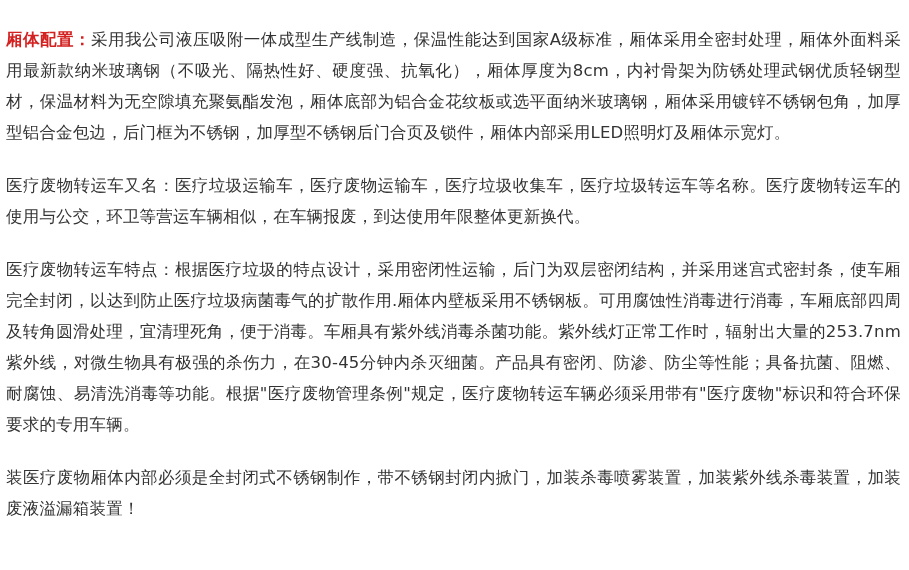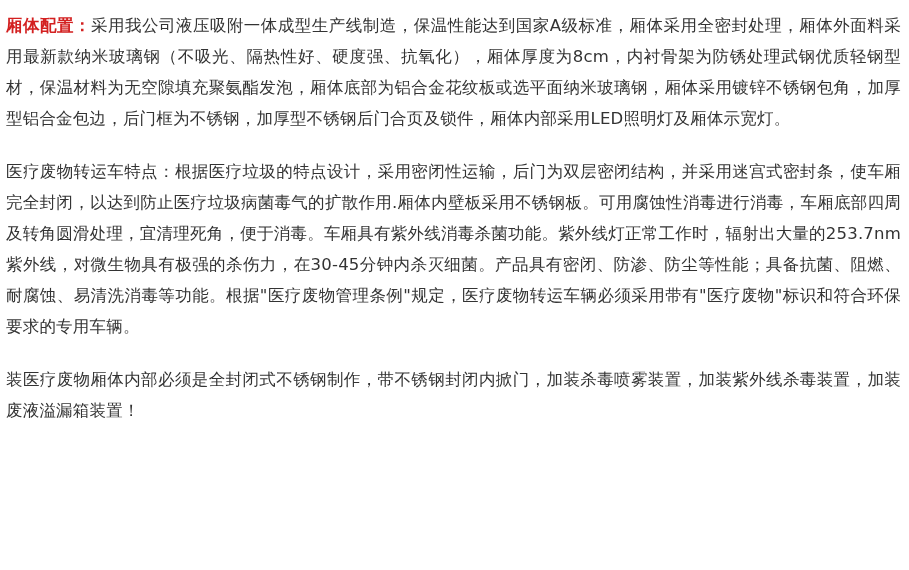--- a/index.html
+++ b/index.html
@@ -8,21 +8,21 @@
   }
   body {
     width: 909px;
     height: 570px;
     background: #ffffff;
     font-family: "DejaVu Sans", "Liberation Sans", sans-serif;
     color: #333333;
     overflow: hidden;
   }
   .doc {
-    padding: 10px 8px 0 6px;
+    padding: 24px 8px 0 6px;
     box-sizing: border-box;
     width: 909px;
   }
   p.para {
     margin: 0 0 22px 0;
     font-size: 16.5px;
     line-height: 31px;
     text-align: justify;
     text-justify: inter-ideograph;
     letter-spacing: 0.2px;
@@ -38,20 +38,23 @@
 </style>
 </head>
 <body>
 
 <div class="doc">
 
   <p class="para">
     <span class="lead-label">厢体配置：</span><span>采用我公司液压吸附一体成型生产线制造，保温性能达到国家A级标准，厢体采用全密封处理，厢体外面料采用最新款纳米玻璃钢（不吸光、隔热性好、硬度强、抗氧化），厢体厚度为8cm，内衬骨架为防锈处理武钢优质轻钢型材，保温材料为无空隙填充聚氨酯发泡，厢体底部为铝合金花纹板或选平面纳米玻璃钢，厢体采用镀锌不锈钢包角，加厚型铝合金包边，后门框为不锈钢，加厚型不锈钢后门合页及锁件，厢体内部采用LED照明灯及厢体示宽灯。</span>
   </p>
 
+  <p class="para">
+    <span>医疗废物转运车又名：医疗垃圾运输车，医疗废物运输车，医疗垃圾收集车，医疗垃圾转运车等名称。医疗废物转运车的使用与公交，环卫等营运车辆相似，在车辆报废，到达使用年限整体更新换代。</span>
+  </p>
 
   <p class="para">
     <span>医疗废物转运车特点：根据医疗垃圾的特点设计，采用密闭性运输，后门为双层密闭结构，并采用迷宫式密封条，使车厢完全封闭，以达到防止医疗垃圾病菌毒气的扩散作用.厢体内壁板采用不锈钢板。可用腐蚀性消毒进行消毒，车厢底部四周及转角圆滑处理，宜清理死角，便于消毒。车厢具有紫外线消毒杀菌功能。紫外线灯正常工作时，辐射出大量的253.7nm紫外线，对微生物具有极强的杀伤力，在30-45分钟内杀灭细菌。产品具有密闭、防渗、防尘等性能；具备抗菌、阻燃、耐腐蚀、易清洗消毒等功能。根据"医疗废物管理条例"规定，医疗废物转运车辆必须采用带有"医疗废物"标识和符合环保要求的专用车辆。</span>
   </p>
 
   <p class="para">
     <span>装医疗废物厢体内部必须是全封闭式不锈钢制作，带不锈钢封闭内掀门，加装杀毒喷雾装置，加装紫外线杀毒装置，加装废液溢漏箱装置！</span>
   </p>
 
 </div>

